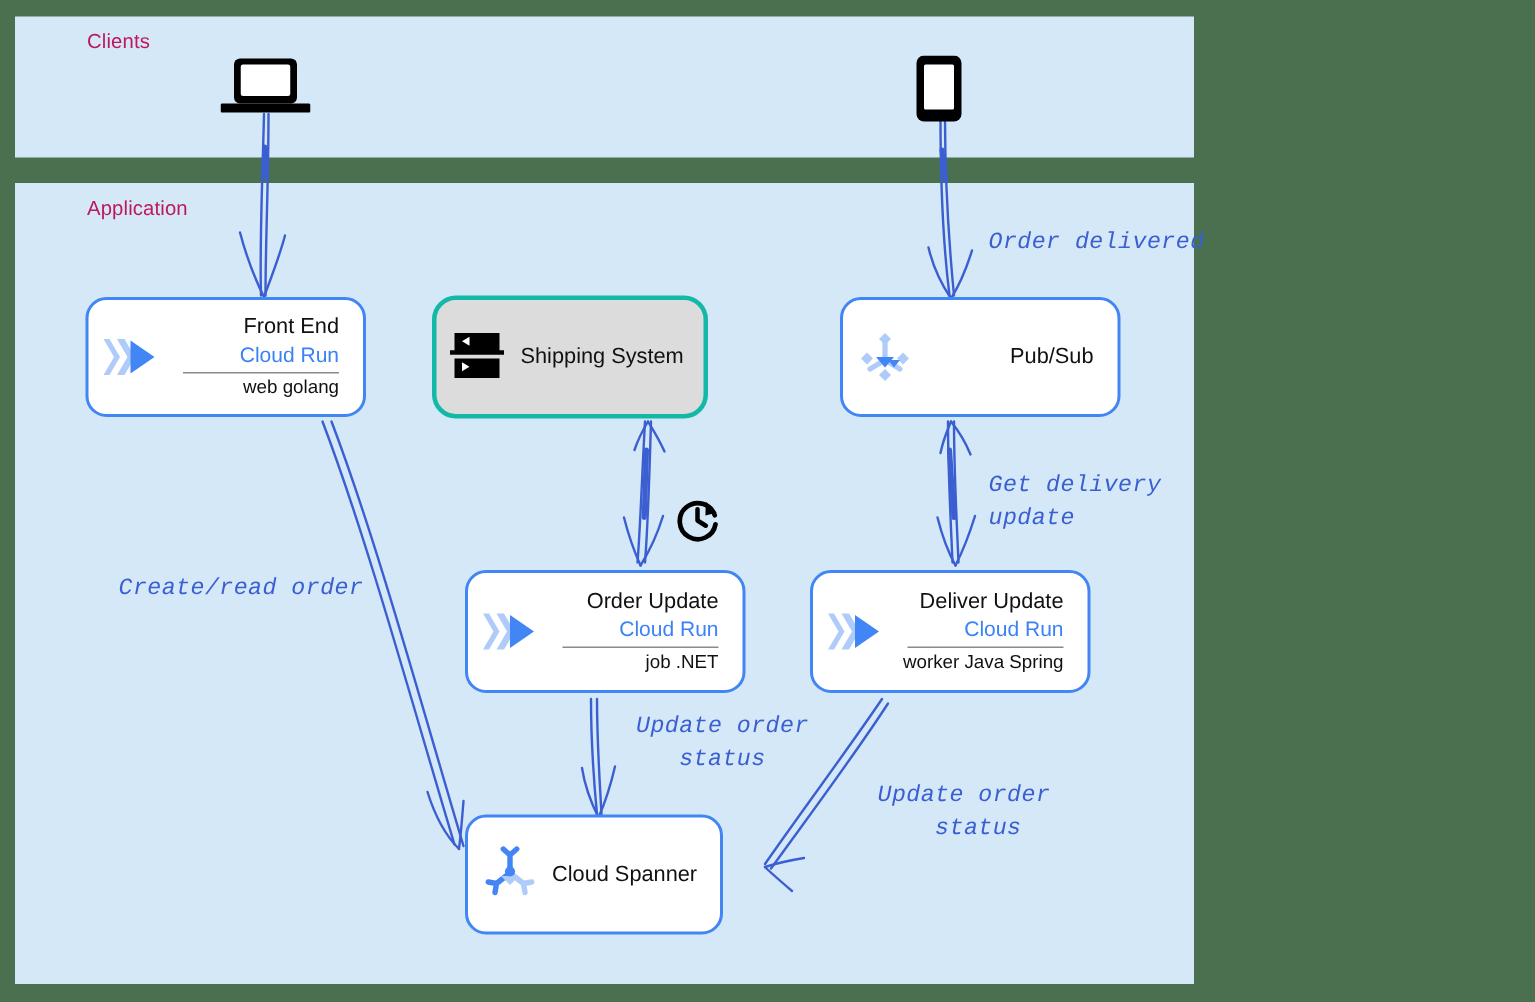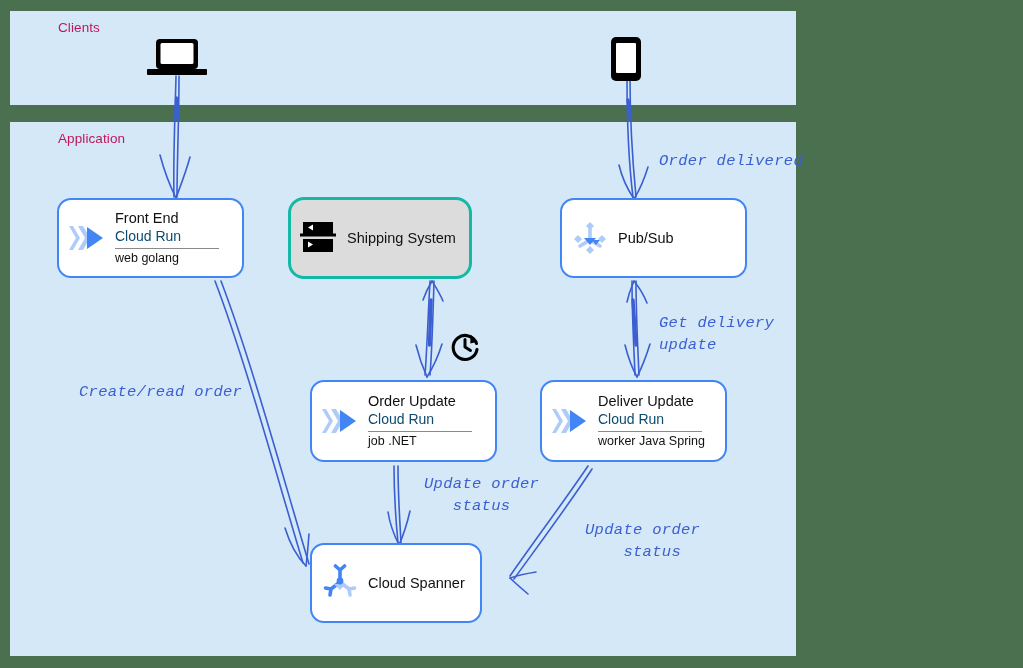--- a/index.html
+++ b/index.html
@@ -59,33 +59,33 @@
     flex: 0 0 auto;
     width: 56px;
     display: flex;
     align-items: center;
     justify-content: center;
   }
   .node-text {
     flex: 1 1 auto;
     display: flex;
     flex-direction: column;
-    align-items: flex-start;
+    align-items: flex-end;
     justify-content: center;
     padding-right: 16px;
   }
   .node-title {
     font-size: 14.5px;
     color: #111;
     line-height: 1.25;
     white-space: nowrap;
   }
   .node-sub {
     font-size: 14px;
-    color: #0c4a6e;
+    color: #3b82f6;
     line-height: 1.3;
     white-space: nowrap;
   }
   .node-rule {
     width: 104px;
     height: 1px;
     background: #8a8a8a;
     margin: 3px 0 2px 0;
   }
   .node-foot {

